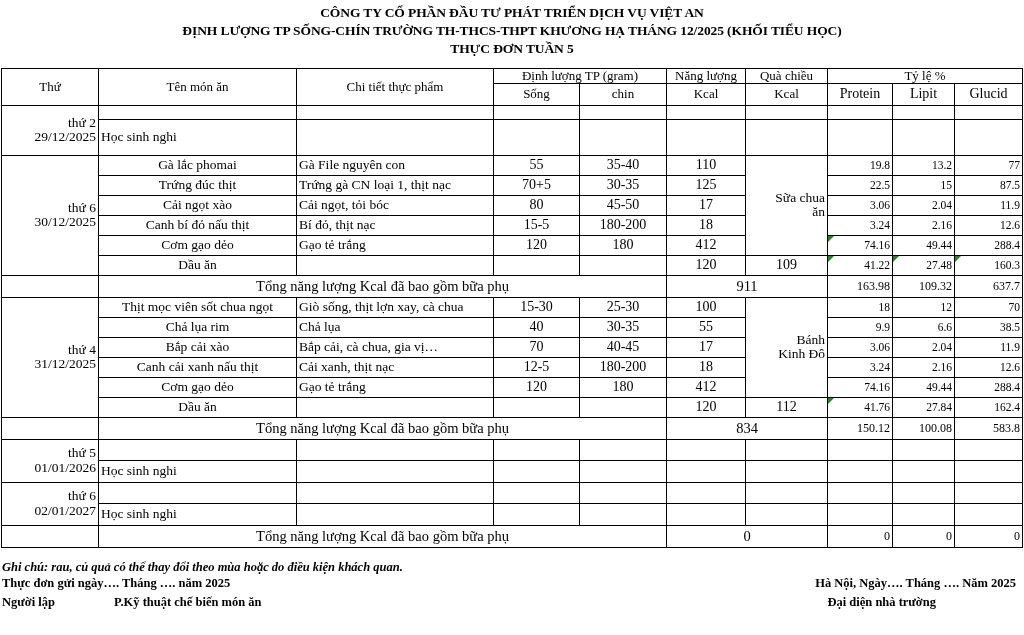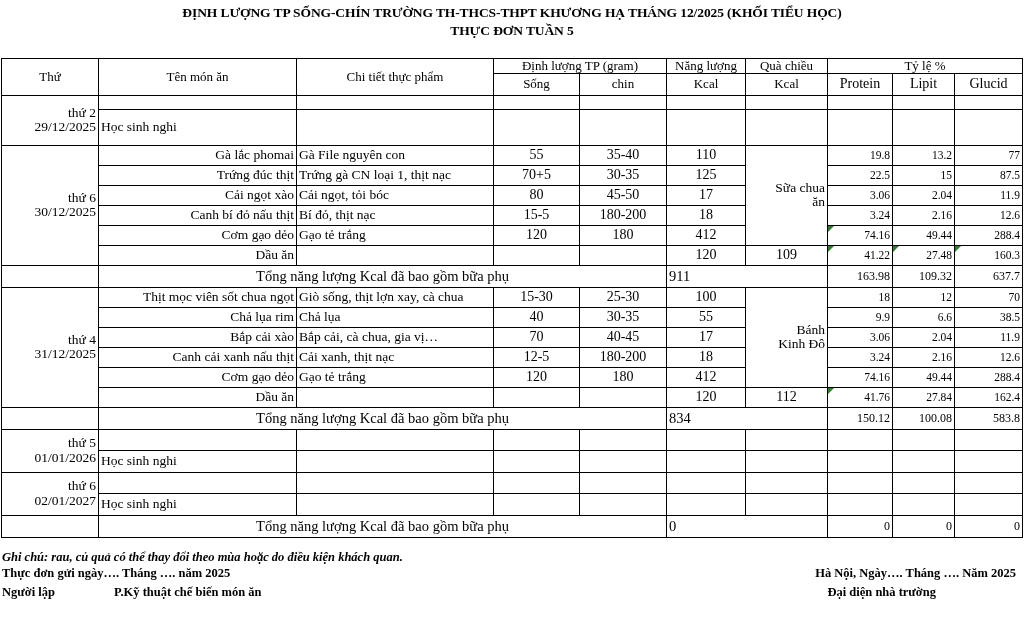--- a/index.html
+++ b/index.html
@@ -30,21 +30,21 @@
     white-space: nowrap;
   }
   .title-line.l2 { font-size: 13.5px; }
   .title-line.l3 { font-size: 13.5px; }
 
   
   table.menu {
     border-collapse: collapse;
     table-layout: fixed;
     width: 1022px;
-    margin: 18px 0 0 1px;
+    margin: 10px 0 0 1px;
     font-size: 13px;
   }
   table.menu td, table.menu th {
     border: 1px solid #000000;
     padding: 0 2px;
     overflow: hidden;
     white-space: nowrap;
     vertical-align: middle;
     font-weight: normal;
     line-height: 1.05;
@@ -54,32 +54,33 @@
     font-weight: bold;
     font-size: 13px;
   }
   .hdr-sm { font-size: 14px; }
 
   .day-cell {
     text-align: right;
     font-size: 13.5px;
     line-height: 1.22;
   }
-  .dish      { font-size: 13.5px; text-align: right; }
+  .dish      { font-size: 13.5px; text-align: center; }
   .detail    { font-size: 13.5px; text-align: left; }
   .num-big   { font-size: 14px;  text-align: center; }
   .num-sm    { font-size: 11.5px; text-align: right; padding-right: 4px; }
   .snack     { font-size: 13.5px; text-align: right; line-height: 1.3; }
 
   .total-label {
     text-align: center;
     font-weight: bold;
     font-size: 14.5px;
   }
   .total-num {
+    text-align: center;
     font-weight: bold;
     font-size: 14.5px;
   }
   .total-num-sm {
     text-align: right;
     padding-right: 4px;
     font-weight: bold;
     font-size: 12px;
   }
 
@@ -146,20 +147,21 @@
     position: absolute;
     right: 88px;
     top: 0;
     text-align: right;
   }
 </style>
 </head>
 <body>
 
 <div class="titles">
+  <div class="title-line l1">CÔNG TY CỔ PHẦN ĐẦU TƯ PHÁT TRIỂN DỊCH VỤ VIỆT AN</div>
   <div class="title-line l2">ĐỊNH LƯỢNG TP SỐNG-CHÍN TRƯỜNG TH-THCS-THPT KHƯƠNG HẠ THÁNG 12/2025 (KHỐI TIỂU HỌC)</div>
   <div class="title-line l3">THỰC ĐƠN TUẦN 5</div>
 </div>
 
 <table class="menu">
   <colgroup>
     <col style="width:97px">
     <col style="width:198px">
     <col style="width:197px">
     <col style="width:86px">

